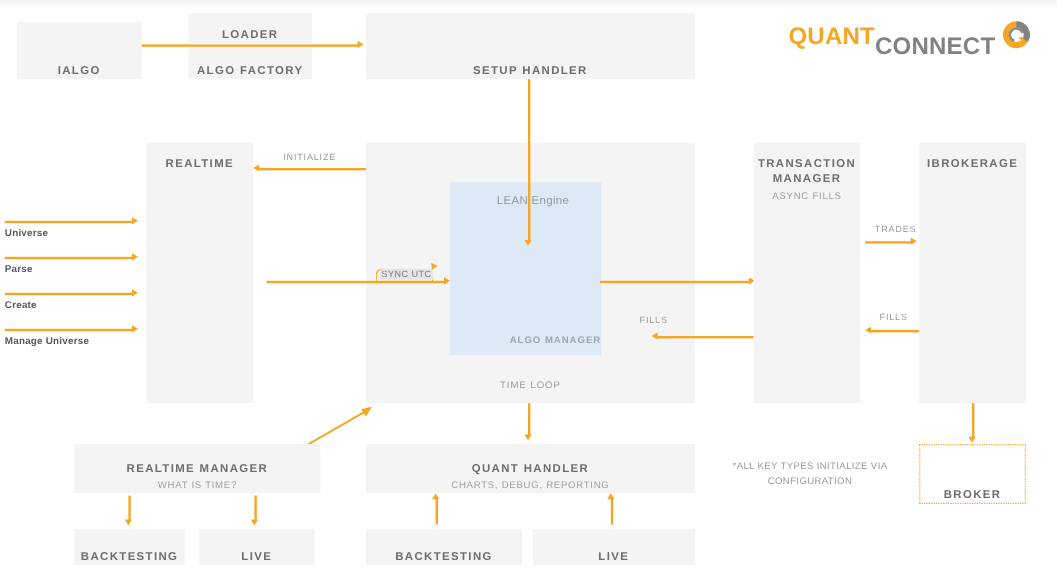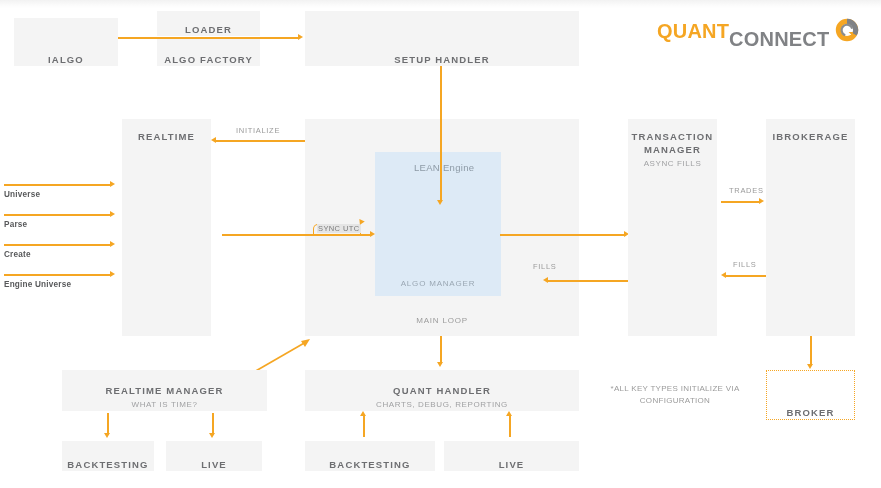--- a/index.html
+++ b/index.html
@@ -57,21 +57,21 @@
     position:absolute;
     background:#ddeaf6;
     box-sizing:border-box;
   }
   .lean .lean-label{
     position:absolute;left:12px;top:10px;
     color:#8d9aa6;font-size:9.5px;letter-spacing:0.3px;padding-left:27px;
   }
   .lean .am-label{
     position:absolute;left:0;right:0;bottom:8px;
-    text-align:center;color:#9aa7b3;font-size:8px;letter-spacing:0.8px;
+    text-align:right;color:#9aa7b3;font-size:8px;letter-spacing:0.8px;font-weight:bold;
   }
 
   .algo{
     position:absolute;
     background:#ffffff;
     box-shadow:0 2px 4px rgba(120,130,140,.28);
     display:flex;align-items:center;justify-content:center;
     color:#6d6e71;font-size:9.5px;font-weight:bold;letter-spacing:1.2px;
   }
 
@@ -158,21 +158,21 @@
   <div class="ln hln" style="left:118px;top:37px;width:181px;"></div>
   <div class="arw r" style="left:298px;top:34.4px;"></div>
 
   <div class="ln vln" style="left:440px;top:66px;height:50px;"></div>
 
   <div class="node top-label" style="left:122px;top:119px;width:89px;height:217px;">
     <div class="t1">REALTIME</div>
   </div>
 
   <div class="node" style="left:305px;top:119px;width:274px;height:217px;justify-content:flex-end;padding-bottom:9px;">
-    <div class="t2" style="color:#9b9b9b;font-size:8px;letter-spacing:0.8px;margin:0;">MAIN LOOP</div>
+    <div class="t2" style="color:#9b9b9b;font-size:8px;letter-spacing:0.8px;margin:0;">TIME LOOP</div>
   </div>
 
   <div class="lean" style="left:375px;top:152px;width:126px;height:144px;">
     <div class="lean-label">LEAN Engine</div>
     <div class="am-label">ALGO MANAGER</div>
   </div>
 
 
   <div class="ln vln" style="left:440px;top:116px;height:86px;"></div>
   <div class="arw d" style="left:437px;top:200px;"></div>
@@ -219,21 +219,21 @@
   <div class="ln hln" style="left:4px;top:214px;width:108px;"></div>
   <div class="arw r" style="left:110px;top:211.4px;"></div>
   <div class="side-lbl" style="left:4px;top:220px;">Parse</div>
 
   <div class="ln hln" style="left:4px;top:244px;width:108px;"></div>
   <div class="arw r" style="left:110px;top:241.4px;"></div>
   <div class="side-lbl" style="left:4px;top:250px;">Create</div>
 
   <div class="ln hln" style="left:4px;top:274px;width:108px;"></div>
   <div class="arw r" style="left:110px;top:271.4px;"></div>
-  <div class="side-lbl" style="left:4px;top:280px;">Engine Universe</div>
+  <div class="side-lbl" style="left:4px;top:280px;">Manage Universe</div>
 
   <svg style="position:absolute;left:250px;top:336px;width:62px;height:38px;">
     <line x1="4" y1="36" x2="56" y2="6" stroke="#f5a623" stroke-width="1.6"></line>
     <polygon points="60,3 51,5 55,11" fill="#f5a623"></polygon>
   </svg>
 
   <div class="node" style="left:62px;top:370px;width:205px;height:41px;">
     <div class="t1">REALTIME MANAGER</div>
     <div class="t2">WHAT IS TIME?</div>
   </div>

